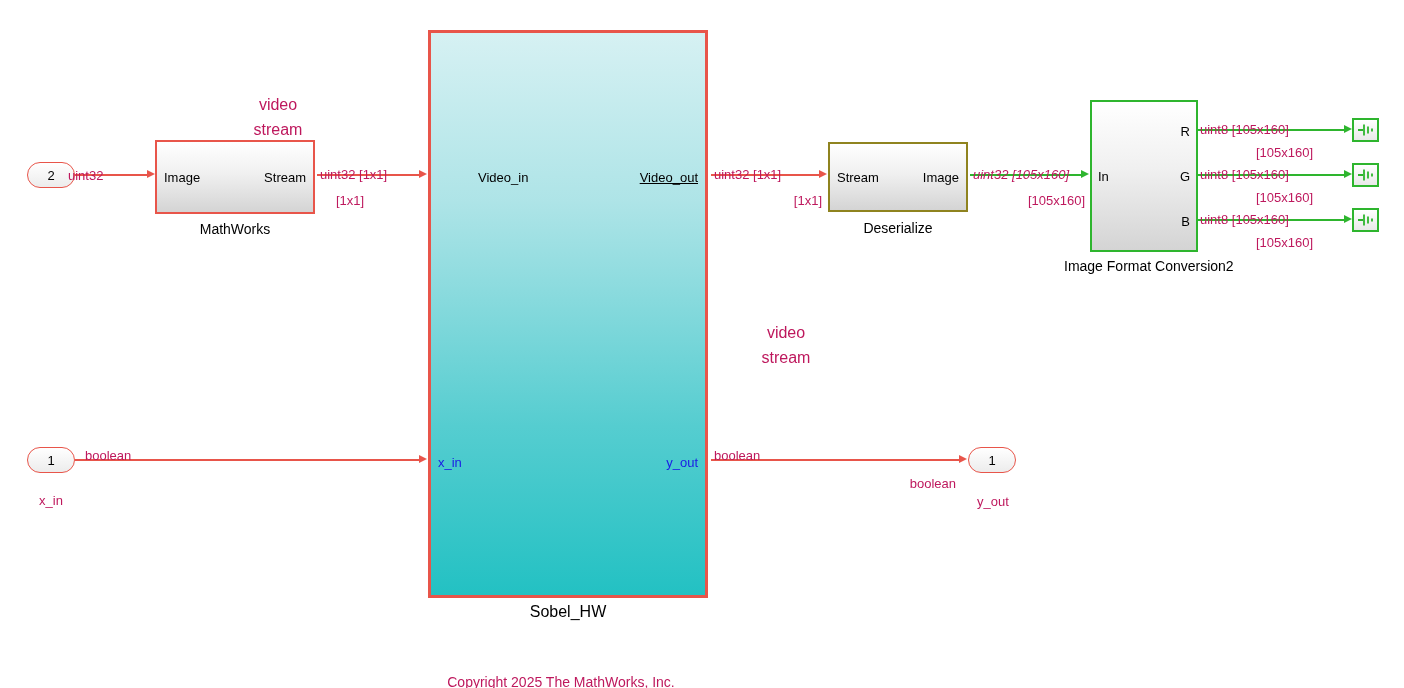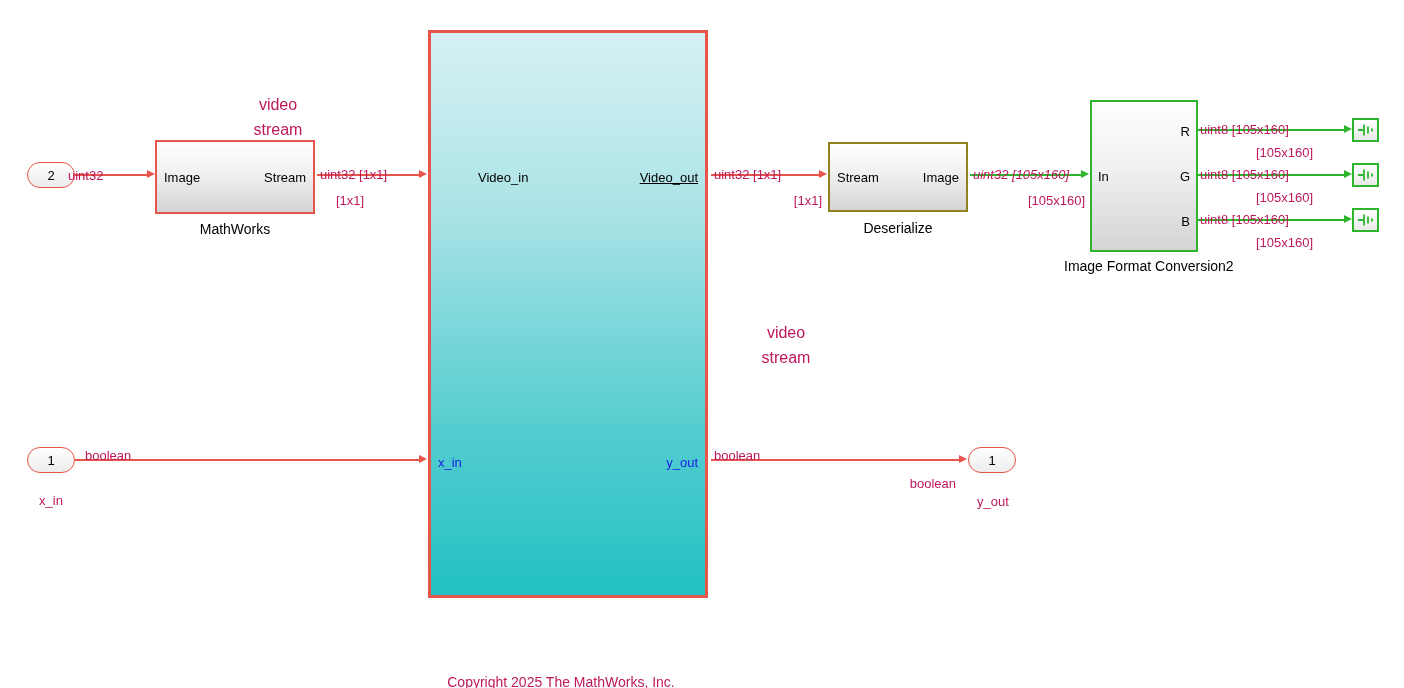--- a/index.html
+++ b/index.html
@@ -68,20 +68,21 @@
   <div class="arrow red" style="left:419px;top:170px;"></div>
   <div class="lbl" style="left:320px;top:155px;">uint32 [1x1]</div>
   <div class="lbl" style="left:336px;top:181px;">[1x1]</div>
 
   <div class="sobel" style="left:428px;top:30px;width:280px;height:568px;">
     <span class="portlbl" style="left:7px;top:137px;margin-left:40px;">Video_in</span>
     <span class="portlbl" style="right:7px;top:137px;text-decoration:underline;">Video_out</span>
     <span class="portlbl blue" style="left:7px;top:422px;">x_in</span>
     <span class="portlbl blue" style="right:7px;top:422px;">y_out</span>
   </div>
+  <div class="blockname" style="left:428px;top:603px;width:280px;font-size:16px;">Sobel_HW</div>
 
   <div class="wire red" style="left:711px;top:174px;width:109px;"></div>
   <div class="arrow red" style="left:819px;top:170px;"></div>
   <div class="lbl" style="left:714px;top:155px;">uint32 [1x1]</div>
   <div class="lbl" style="left:752px;top:181px;width:70px;text-align:right;">[1x1]</div>
 
   <div class="block olive-border" style="left:828px;top:142px;width:140px;height:70px;">
     <span class="portlbl" style="left:7px;top:26px;">Stream</span>
     <span class="portlbl" style="right:7px;top:26px;">Image</span>
   </div>

